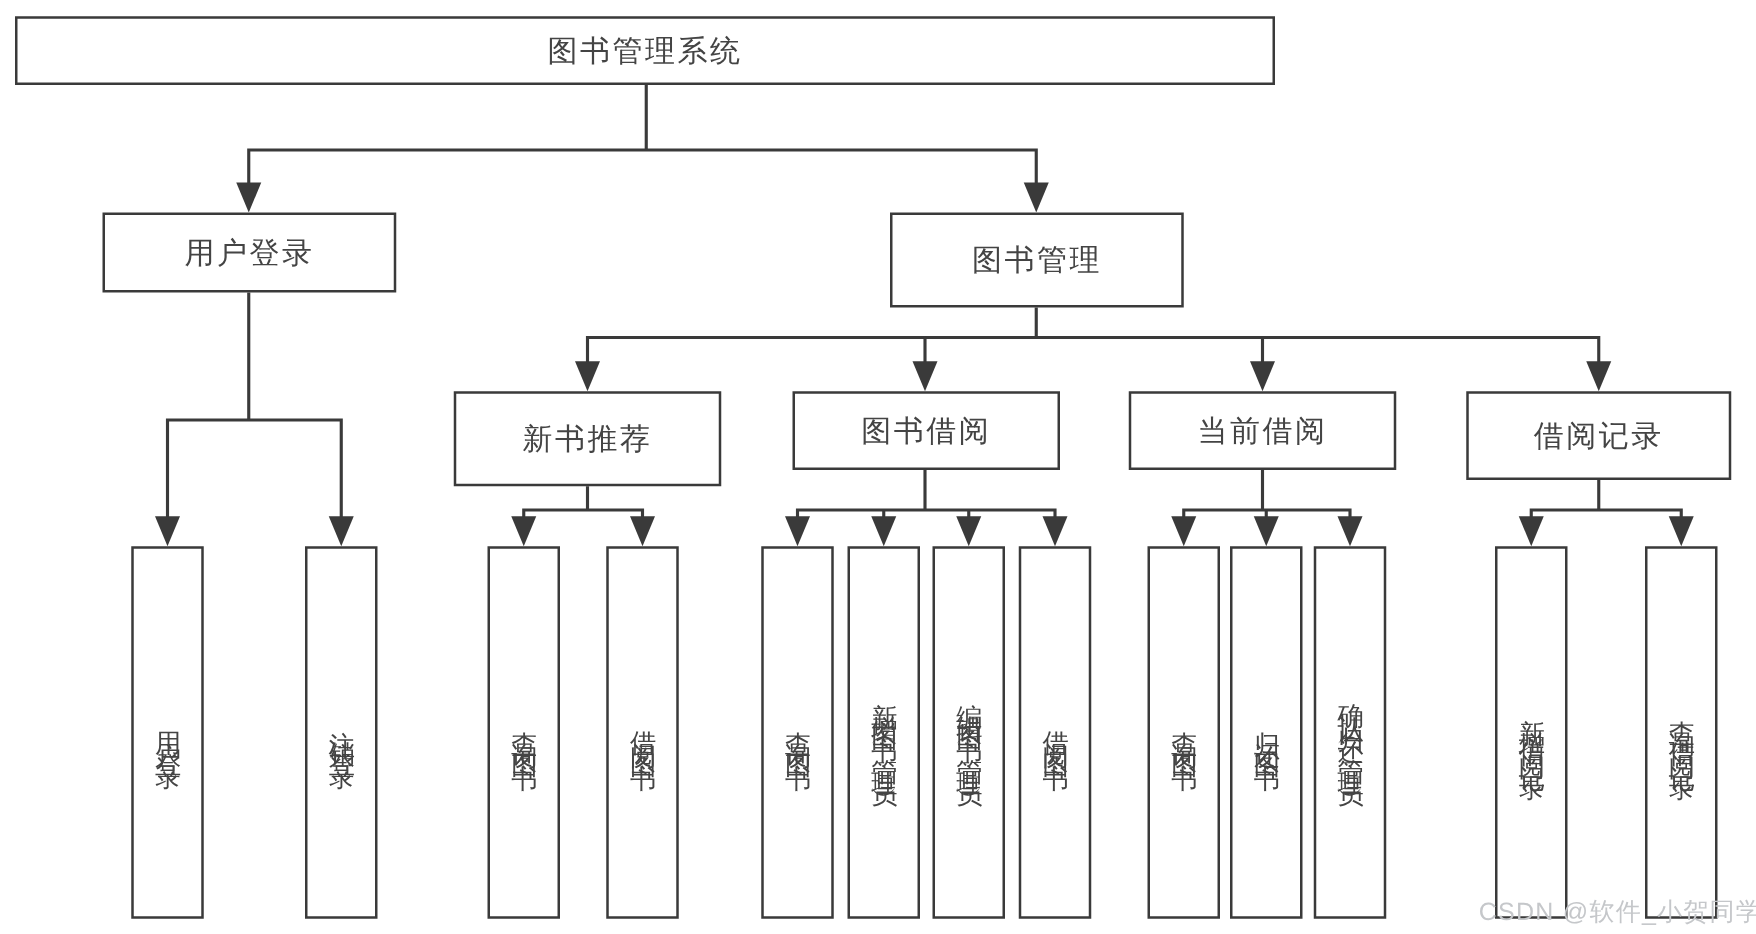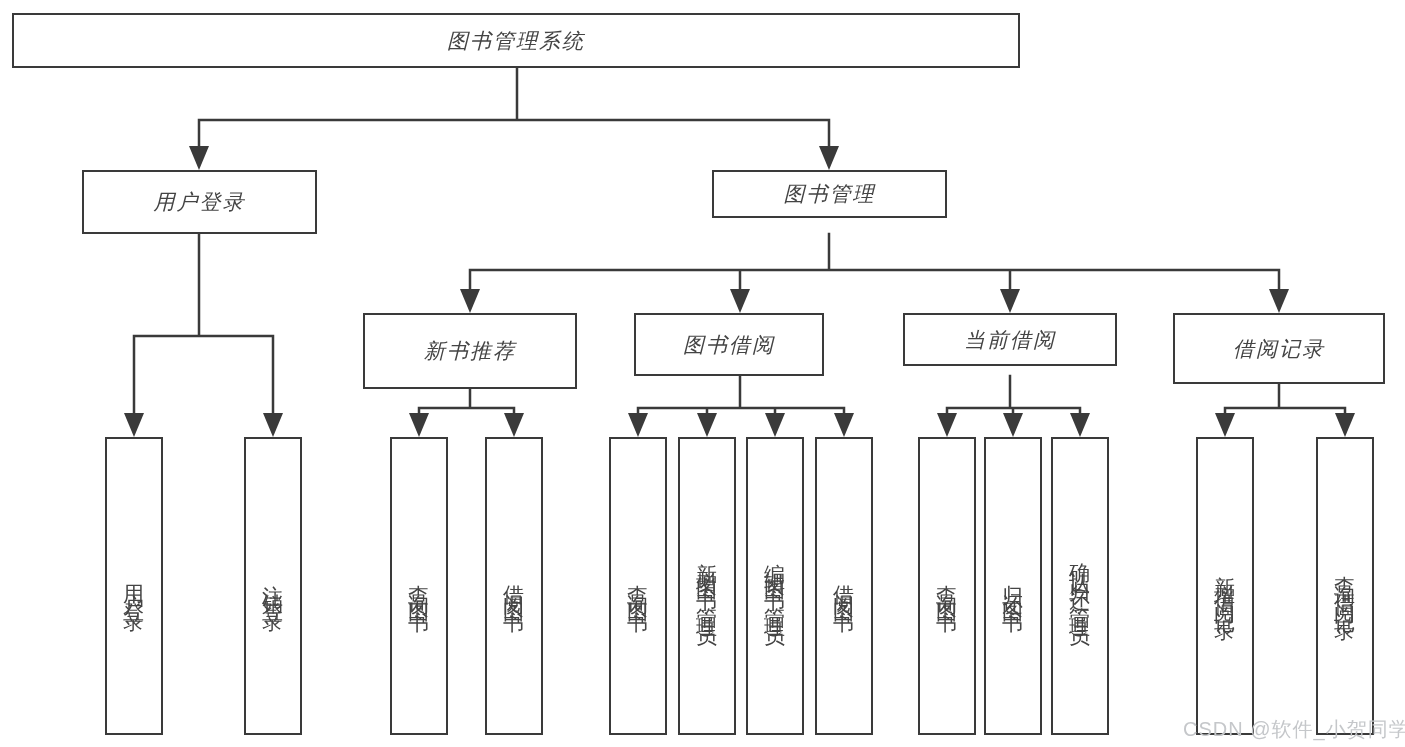--- a/index.html
+++ b/index.html
@@ -24,47 +24,46 @@
   .node, .leaf {
     position: absolute;
     box-sizing: border-box;
     border: 2.5px solid var(--line, #3a3a3a);
     background: #ffffff;
     display: flex;
     align-items: center;
     justify-content: center;
   }
   .node span {
-    font-size: 21px;
+    font-size: 24px;
     letter-spacing: 2px;
     color: var(--text, #444444);
     white-space: nowrap;
-    font-style: italic;
   }
   .leaf {
     width: 58px;
     height: 298px;
     top: 437px;
   }
   .leaf span {
     writing-mode: vertical-rl;
     text-orientation: mixed;
     font-size: 21px;
     letter-spacing: 9px;
     line-height: 1.1;
     color: var(--text, #444444);
     white-space: nowrap;
   }
   
   .box-root   { left: 12px;   top: 13px;  width: 1008px; height: 55px; }
   .box-l2a    { left: 82px;   top: 170px; width: 235px;  height: 64px; }
-  .box-l2b    { left: 712px;  top: 170px; width: 235px;  height: 48px; }
+  .box-l2b    { left: 712px;  top: 170px; width: 235px;  height: 76px; }
   .box-l3a    { left: 363px;  top: 313px; width: 214px;  height: 76px; }
-  .box-l3b    { left: 634px;  top: 313px; width: 190px;  height: 63px; }
-  .box-l3c    { left: 903px;  top: 313px; width: 214px;  height: 53px; }
+  .box-l3b    { left: 634px;  top: 313px; width: 214px;  height: 63px; }
+  .box-l3c    { left: 903px;  top: 313px; width: 214px;  height: 63px; }
   .box-l3d    { left: 1173px; top: 313px; width: 212px;  height: 71px; }
   
   .leaf-1a { left: 105px;  }
   .leaf-1b { left: 244px;  }
   .leaf-2a { left: 390px;  }
   .leaf-2b { left: 485px;  }
   .leaf-3a { left: 609px;  }
   .leaf-3b { left: 678px;  }
   .leaf-3c { left: 746px;  }
   .leaf-3d { left: 815px;  }

